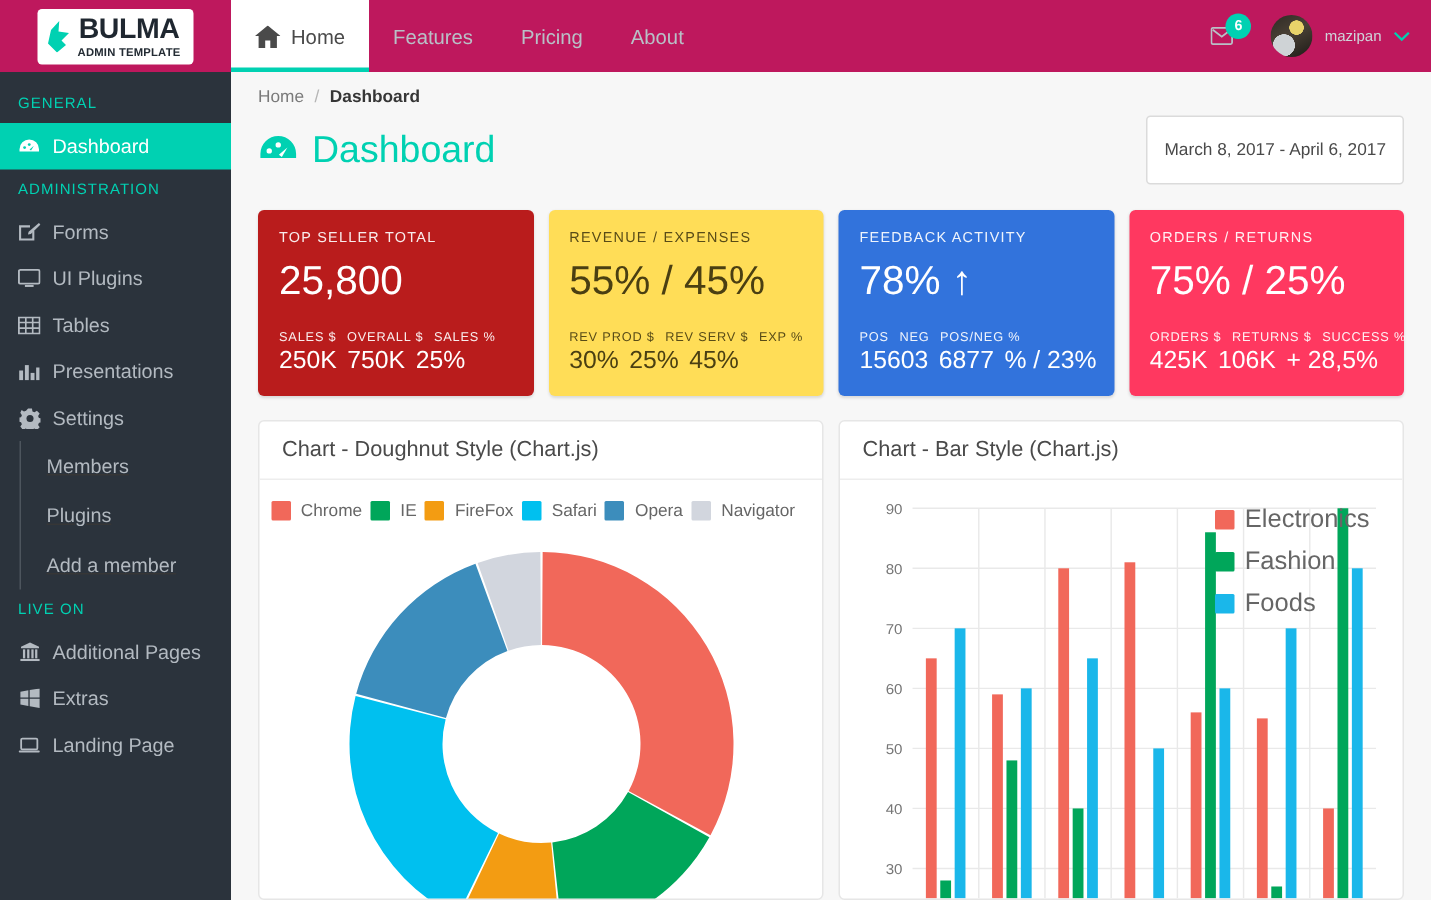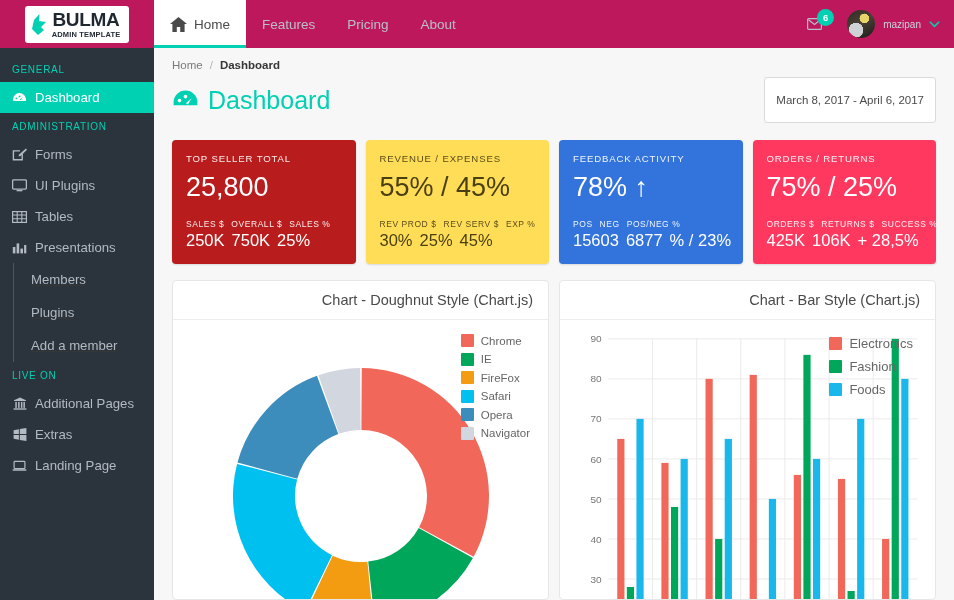--- a/index.html
+++ b/index.html
@@ -207,21 +207,20 @@
     font-size: 16.5px;
   }
   .card.dark-text { color: #4a3f12; }
 
   
   .charts {
     display: flex; gap: 10px;
     padding: 16px 18px 0 18px;
     flex: 1 1 auto;
     min-height: 0;
-    text-align: right;
   }
   .panel {
     flex: 1 1 0;
     background: #ffffff;
     border: 1px solid #e6e6e6;
     border-radius: 4px;
     display: flex; flex-direction: column;
     min-width: 0;
     overflow: hidden;
   }
@@ -236,35 +235,35 @@
     flex: 1 1 auto;
     position: relative;
     padding: 8px 10px 0 10px;
     min-height: 0;
   }
 
   
   .donut-area { position: relative; width: 100%; height: 100%; }
   .donut-legend {
     position: absolute; right: 8px; top: 6px;
-    display: flex; flex-direction: column; gap: 5.5px;
+    display: flex; flex-direction: row; gap: 5.5px;
     z-index: 3;
   }
   .legend-row { display: flex; align-items: center; gap: 7px; font-size: 11.5px; color: #666; }
   .legend-swatch { width: 13px; height: 13px; border-radius: 1px; flex: 0 0 13px; }
   .donut-svg { position: absolute; left: 50%; transform: translateX(-50%); top: 18px; }
 
   
   .bar-svg { width: 100%; height: 100%; display: block; }
   .bar-legend {
     position: absolute; right: 22px; top: 16px;
     display: flex; flex-direction: column; gap: 8px;
     z-index: 3;
   }
-  .bar-legend .legend-row { font-size: 13px; }
+  .bar-legend .legend-row { font-size: 17px; }
 </style>
 </head>
 <body>
 
 <div class="topnav">
   <div class="brand-wrap">
     <div class="brand-box">
       <svg class="brand-glyph" viewBox="0 0 15 21">
         <path d="M7.5 0 L2 6 L0 15 L6 21 L12 16 L9 13 L14 8 L7 7 Z" fill="#00d1b2"></path>
       </svg>
@@ -365,20 +364,29 @@
         <svg width="15" height="12" viewBox="0 0 15 12">
           <rect x="0.8" y="5" width="2.6" height="6.4" fill="#b3bac1"></rect>
           <rect x="4.6" y="1.4" width="2.6" height="10" fill="#b3bac1"></rect>
           <rect x="8.4" y="6.6" width="2.6" height="4.8" fill="#b3bac1"></rect>
           <rect x="12.1" y="3" width="2.2" height="8.4" fill="#b3bac1"></rect>
         </svg>
       </span>
       <span>Presentations</span>
     </div>
 
+    <div class="side-item">
+      <span class="side-ico">
+        <svg width="14" height="14" viewBox="0 0 14 14">
+          <path d="M5.7 0.4h2.6l.35 1.9 1.35.56 1.6-1.05 1.85 1.85-1.05 1.6.56 1.35 1.9.35v2.6l-1.9.35-.56 1.35 1.05 1.6-1.85 1.85-1.6-1.05-1.35.56-.35 1.9H5.7l-.35-1.9-1.35-.56-1.6 1.05L.55 12.4l1.05-1.6-.56-1.35-1.9-.35V6.5l1.9-.35.56-1.35-1.05-1.6L1.4 1.35 3 2.4l1.35-.56z" fill="#b3bac1"></path>
+          <circle cx="7" cy="7" r="2.35" fill="#2b333c"></circle>
+        </svg>
+      </span>
+      <span>Settings</span>
+    </div>
 
     <div class="sub-group">
       <div class="sub-item">Members</div>
       <div class="sub-item">Plugins</div>
       <div class="sub-item">Add a member</div>
     </div>
 
     <div class="side-label">LIVE ON</div>
 
     <div class="side-item">

